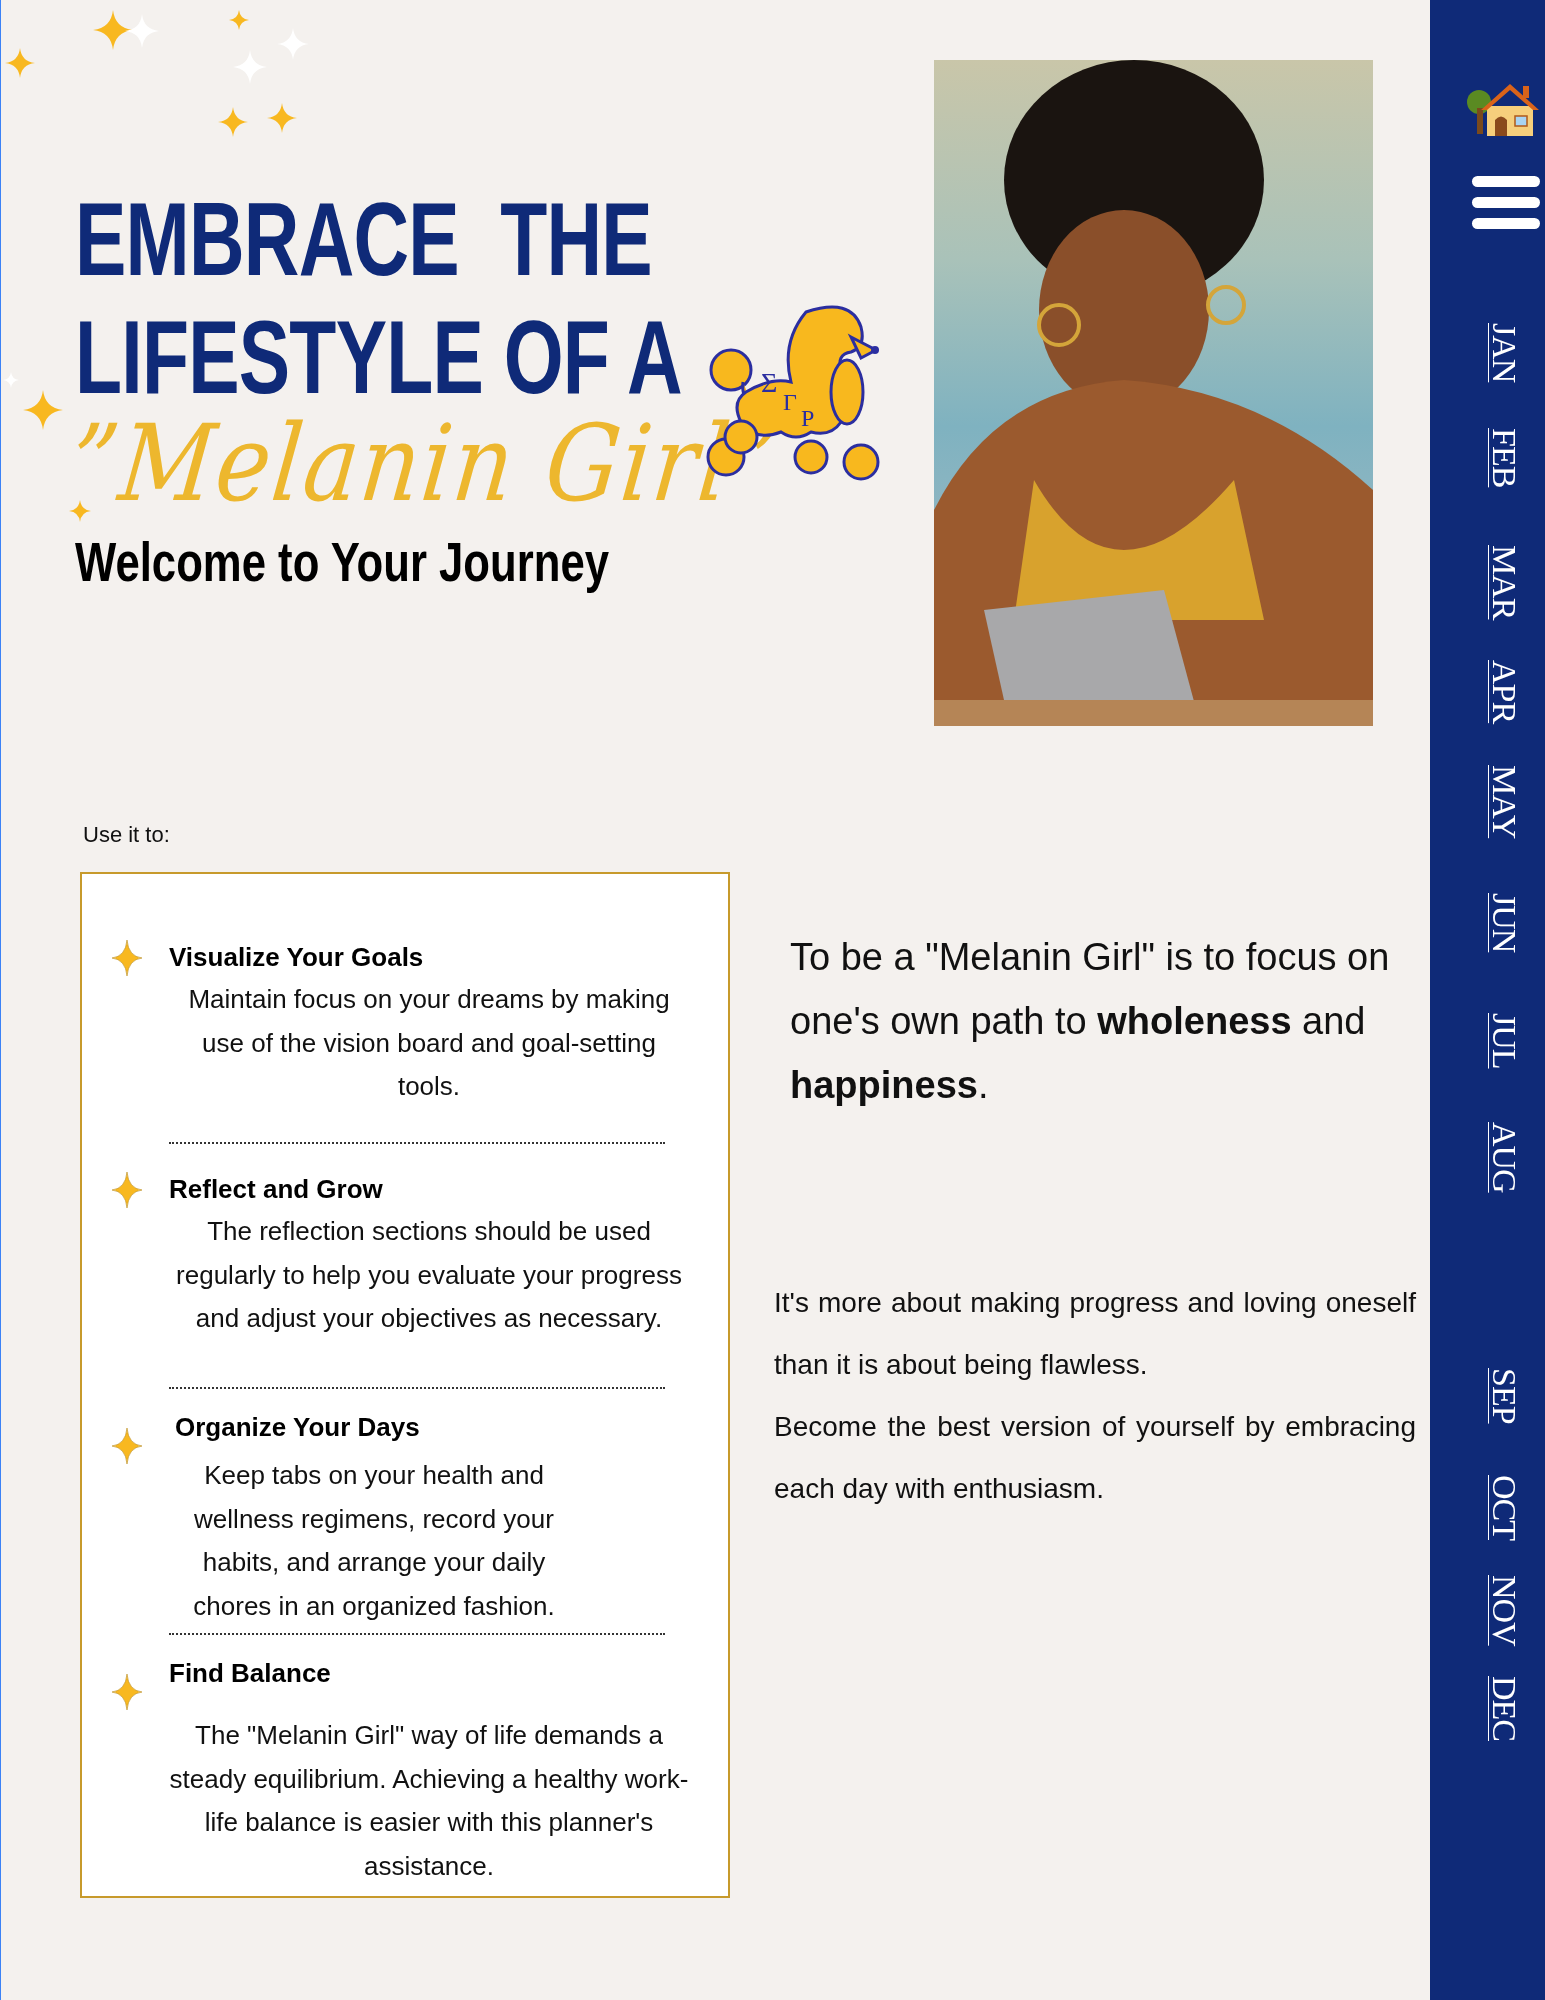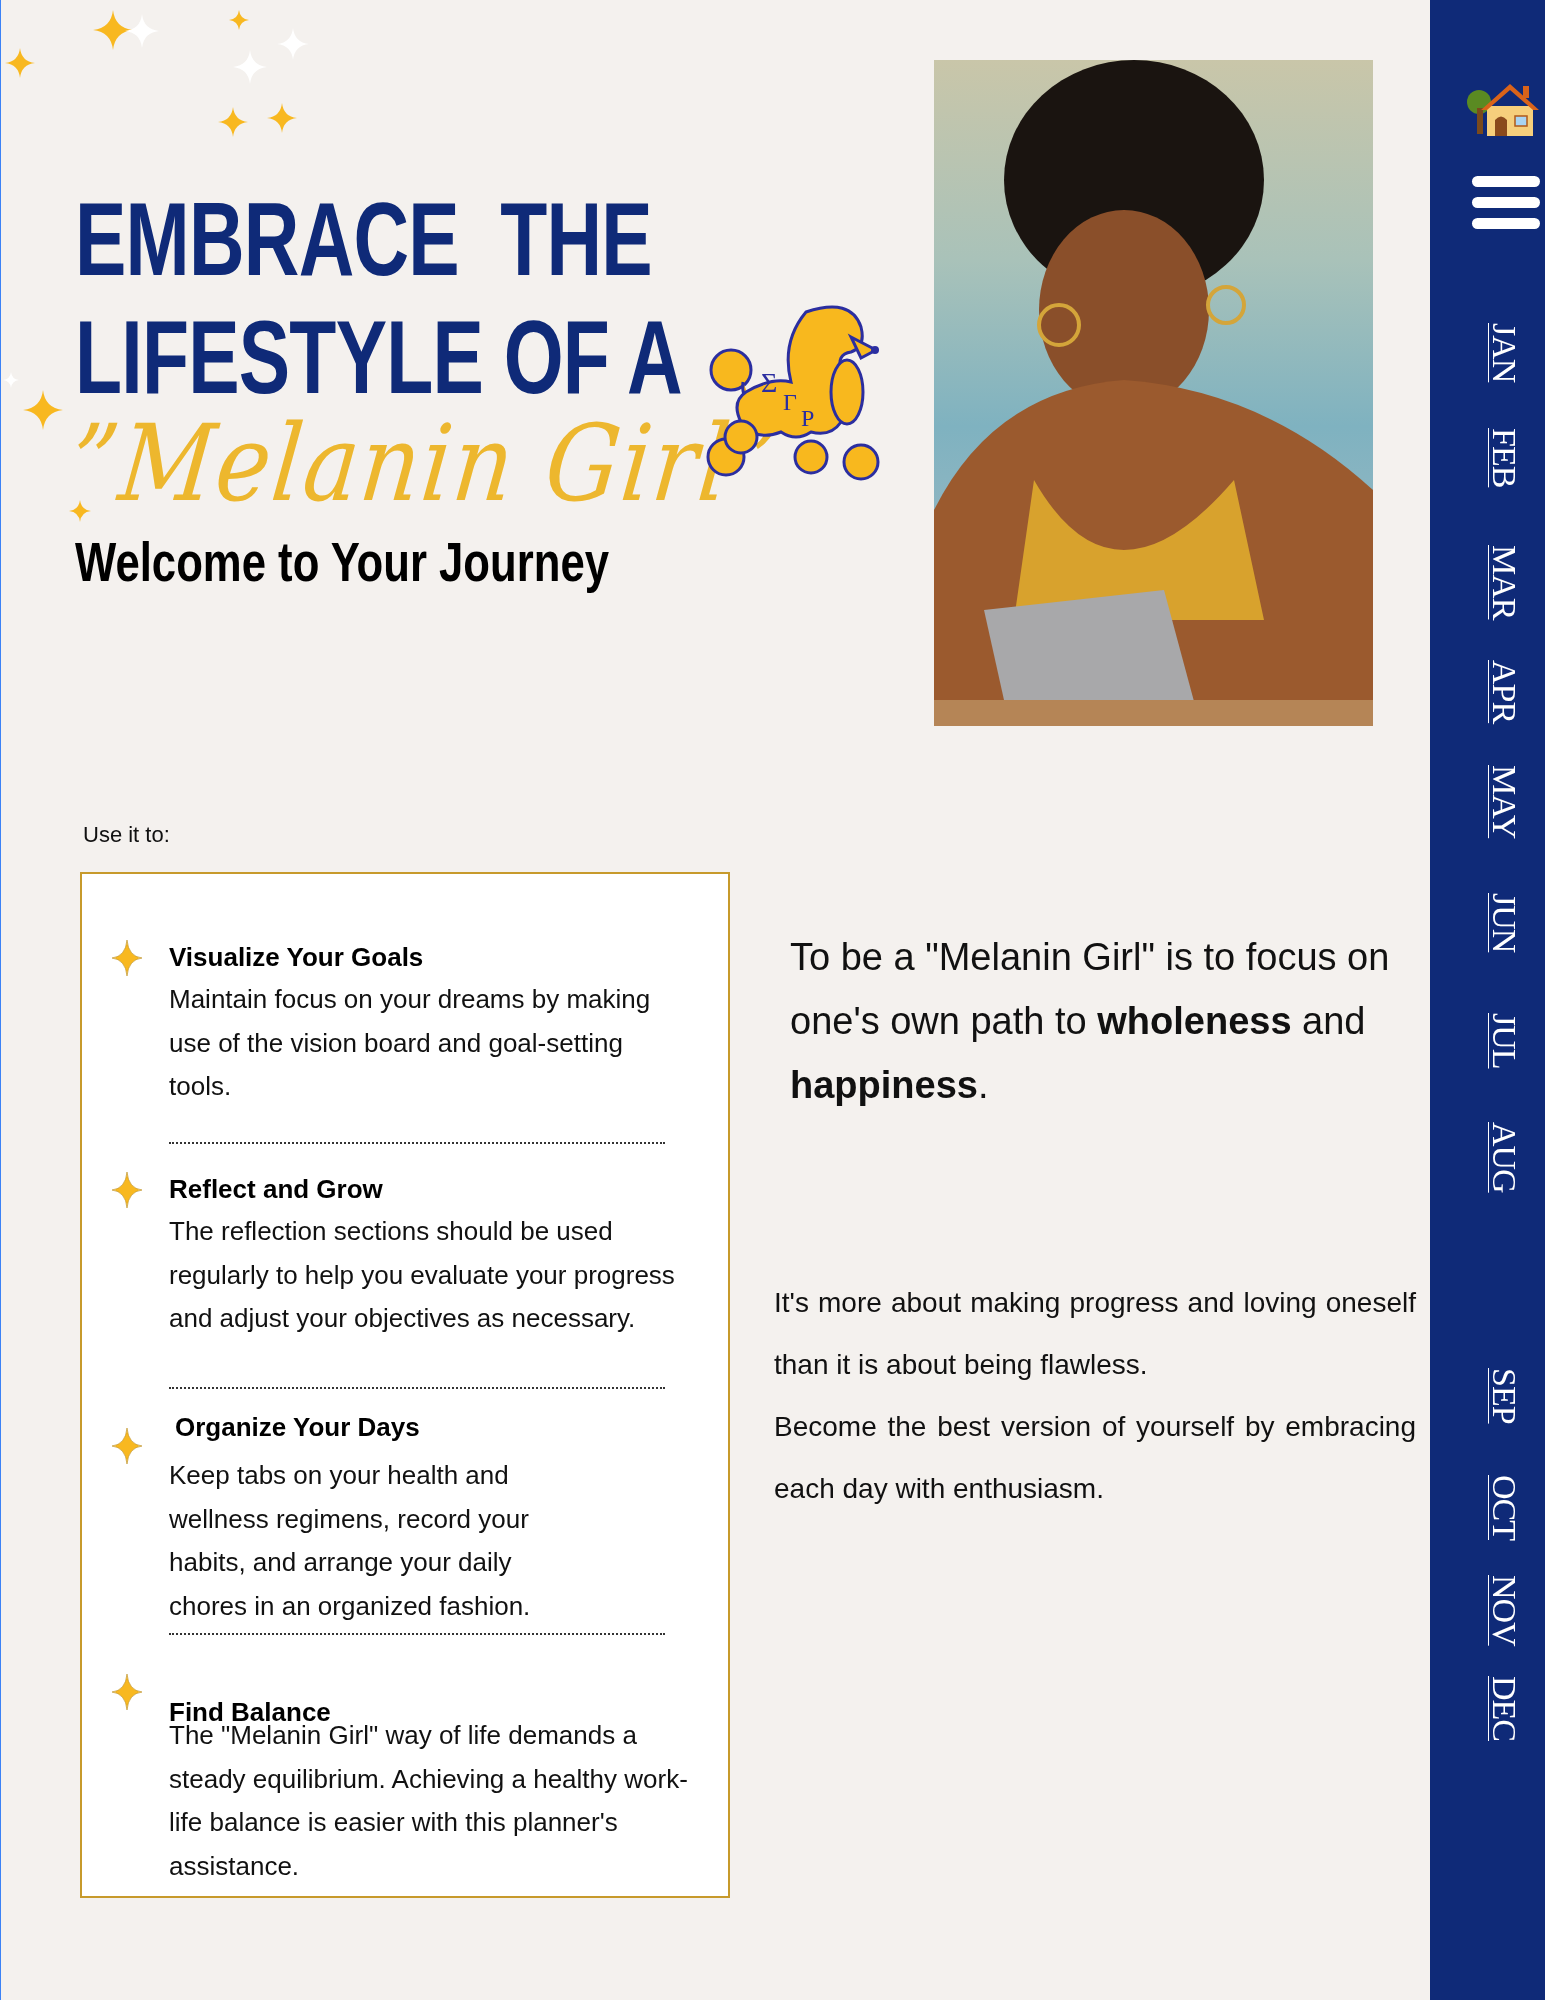--- a/index.html
+++ b/index.html
@@ -10,21 +10,21 @@
   .script { position:absolute; left:78px; top:390px; color:#edb72e; font-family:"DejaVu Serif", serif; font-style:italic; font-size:92px; line-height:130px; letter-spacing:2px; transform:skewX(-6deg) scaleY(1.15); transform-origin:left top; white-space:nowrap; font-weight:normal; }
   .welcome { position:absolute; left:74px; top:530px; margin:0; font-family:"Liberation Sans", sans-serif; font-weight:bold; font-size:56px; line-height:64px; transform:scaleX(0.78); transform-origin:left top; white-space:nowrap; color:#000; }
   .intro { position:absolute; left:74px; top:620px; width:662px; font-size:32px; line-height:47px; text-align:justify; font-family:"Liberation Sans Narrow","Liberation Sans", sans-serif; color:#111; margin:0; }
   .useit { position:absolute; left:82px; top:811px; font-size:22px; line-height:47px; }
   .logo { position:absolute; left:700px; top:292px; width:180px; height:205px; }
   .photo { position:absolute; left:933px; top:60px; width:439px; height:666px; overflow:hidden; background:linear-gradient(180deg,#c9c6a9 0%,#a9c2b9 30%,#7fb2c0 55%,#8fb6c2 70%,#b9a07a 100%); }
   .box { position:absolute; left:79px; top:872px; width:650px; height:1026px; background:#fff; border:2px solid #c79a2b; box-sizing:border-box; }
   .item { position:absolute; left:0; width:100%; }
   .item .spark { position:absolute; left:30px; }
   .item h3 { position:absolute; left:87px; margin:0; font-size:26px; line-height:34px; font-weight:bold; color:#000;text-align:center; }
-  .item p { position:absolute; left:87px; margin:0; width:520px; font-size:26px; line-height:43.5px; color:#111; }
+  .item p { position:absolute; left:87px; margin:0; width:520px; font-size:26px; line-height:43.5px; color:#111;text-align:center; }
   .divider { position:absolute; left:87px; width:496px; border-top:2px dotted #333; }
   .quote1 { position:absolute; left:789px; top:925px; width:620px; font-size:38px; line-height:64px; color:#111; margin:0; }
   .quote2 { position:absolute; left:773px; top:1272px; width:642px; font-size:28px; line-height:62px; color:#111; margin:0; text-align:justify; }
   .sidebar { position:absolute; left:1430px; top:0; width:115px; height:2000px; background:#0f2a78; }
   .home { position:absolute; left:35px; top:80px; width:74px; height:60px; }
   .menu { position:absolute; left:42px; top:176px; width:68px; }
   .menu span { display:block; height:11px; background:#fff; border-radius:6px; margin-bottom:10px; }
   .month { position:absolute; left:57px; width:0; height:0; }
   .month span { position:absolute; left:0; top:0; transform:rotate(90deg); transform-origin:left top; white-space:nowrap; font-family:"Liberation Serif", serif; font-size:34px; line-height:34px; color:#fff; text-decoration:underline; text-decoration-thickness:1px; text-underline-offset:4px; letter-spacing:-1px; display:inline-block; transform:rotate(90deg) translateY(-100%); }
 </style>
@@ -129,21 +129,21 @@
           <path d="M20 0 Q22 22 40 24 Q22 26 20 48 Q18 26 0 24 Q18 22 20 0Z" fill="#f8b820" stroke="#b9891a" stroke-width="0.8"></path>
         </svg>
       <h3 style="top:536px;left:93px">Organize Your Days</h3>
       <p style="top:580px;width:410px">Keep tabs on your health and wellness regimens, record your habits, and arrange your daily chores in an organized fashion.</p>
       <div class="divider" style="top:759px"></div>
     </div>
     <div class="item" style="top:0">
       <svg class="spark" style="top:800px" width="30" height="36" viewBox="0 0 40 48">
           <path d="M20 0 Q22 22 40 24 Q22 26 20 48 Q18 26 0 24 Q18 22 20 0Z" fill="#f8b820" stroke="#b9891a" stroke-width="0.8"></path>
         </svg>
-      <h3 style="top:821px">Find Balance</h3>
+      <h3 style="top:782px">Find Balance</h3>
       <p style="top:840px">The "Melanin Girl" way of life demands a steady equilibrium. Achieving a healthy work-life balance is easier with this planner's assistance.</p>
     </div>
   </div>
 
   <p class="quote1"><span>To be a "Melanin Girl" is to focus on one's own path to </span><b>wholeness</b><span> and </span><b>happiness</b><span>.</span></p>
 
   <div class="quote2">
     <div>It's more about making progress and loving oneself than it is about being flawless.</div>
     <div>Become the best version of yourself by embracing each day with enthusiasm.</div>
   </div>

